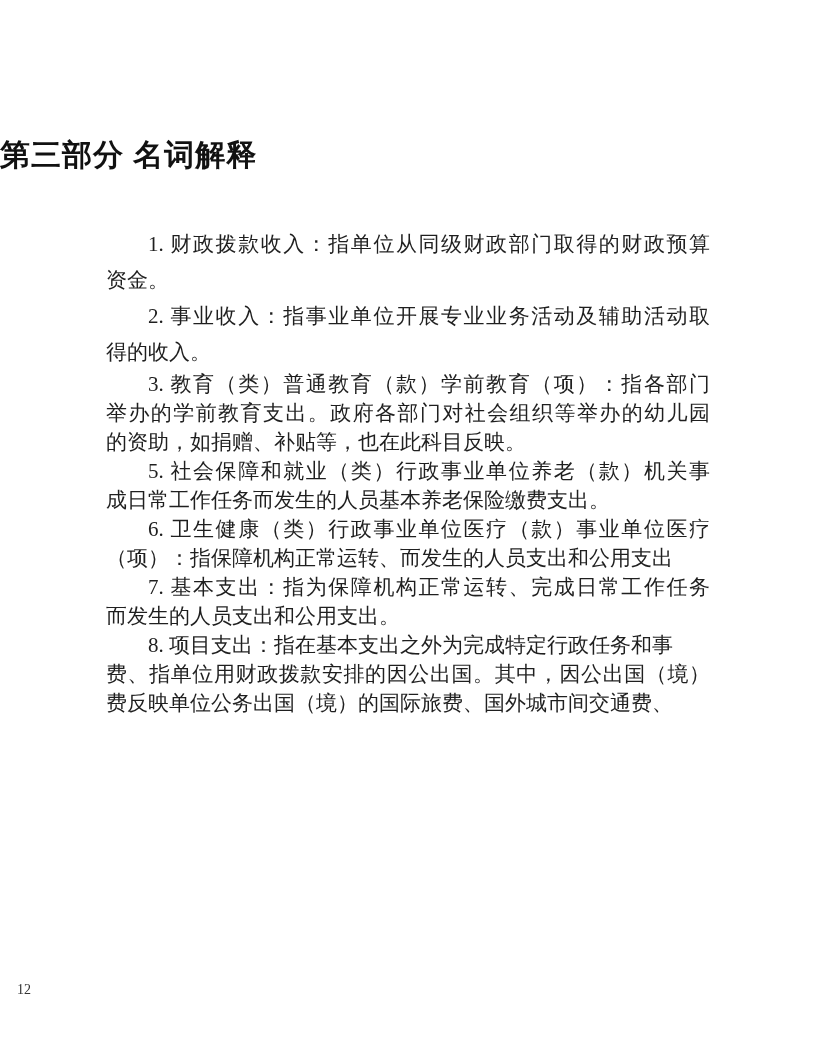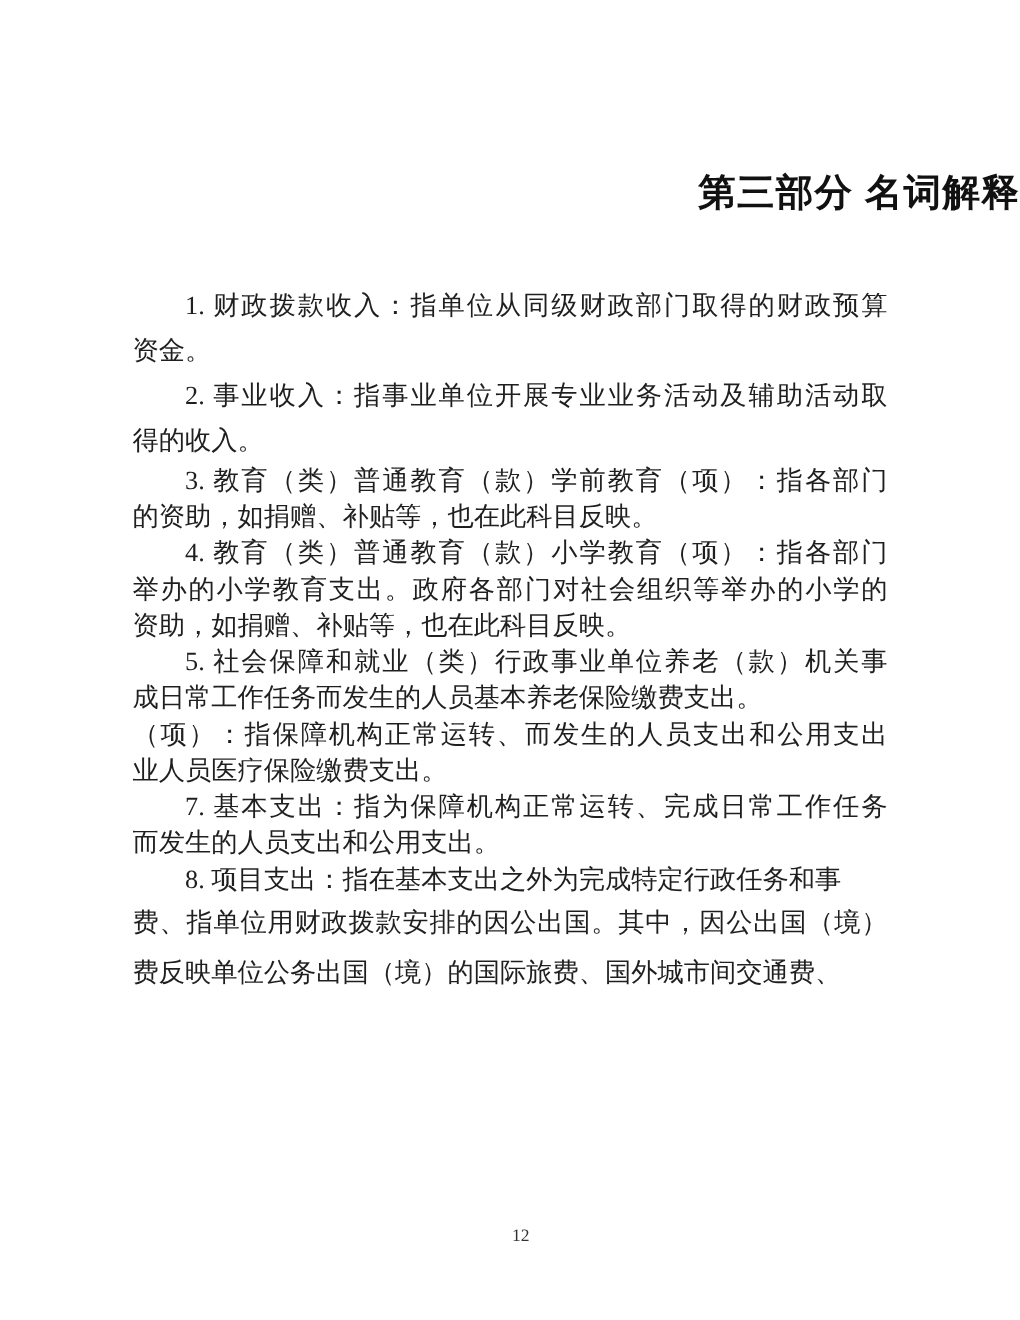--- a/index.html
+++ b/index.html
@@ -11,21 +11,21 @@
     position: relative;
     width: 816px;
     height: 1056px;
     background: #ffffff;
     overflow: hidden;
     font-family: "Liberation Serif", serif;
     color: #1f1f1f;
   }
   .doc-title {
     padding-top: 134px;
-    text-align: right;
+    text-align: left;
     font-family: "Liberation Sans", sans-serif;
     font-weight: bold;
     font-size: 30px;
     line-height: 42px;
     color: #111111;
     letter-spacing: 1px;
   }
   .content {
     margin: 50px 106px 0 106px;
   }
@@ -51,21 +51,21 @@
     text-align-last: left;
   }
   .para .line.first {
     text-indent: 2em;
   }
   .page-number {
     position: absolute;
     left: 0;
     right: 0;
     top: 982px;
-    text-align: center;
+    text-align: left;
     font-size: 14px;
     color: #333333;
     font-family: "Liberation Serif", serif;
     margin-left: 17px;
   }
 </style>
 </head>
 <body>
 
 <div class="page">
@@ -75,34 +75,30 @@
       <div class="para">
         <div class="line first">1. 财政拨款收入：指单位从同级财政部门取得的财政预算</div>
         <div class="line">资金。</div>
       </div>
       <div class="para">
         <div class="line first">2. 事业收入：指事业单位开展专业业务活动及辅助活动取</div>
         <div class="line">得的收入。</div>
       </div>
       <div class="para">
         <div class="line first">3. 教育（类）普通教育（款）学前教育（项）：指各部门</div>
+        <div class="line">举办的学前教育支出。政府各部门对社会组织等举办的幼儿园</div>
         <div class="line">的资助，如捐赠、补贴等，也在此科目反映。</div>
-      </div>
-      <div class="para">
-        <div class="line first">4. 教育（类）普通教育（款）小学教育（项）：指各部门</div>
-        <div class="line">举办的小学教育支出。政府各部门对社会组织等举办的小学的</div>
-        <div class="line">资助，如捐赠、补贴等，也在此科目反映。</div>
       </div>
       <div class="para">
         <div class="line first">5. 社会保障和就业（类）行政事业单位养老（款）机关事</div>
         <div class="line">成日常工作任务而发生的人员基本养老保险缴费支出。</div>
       </div>
       <div class="para">
+        <div class="line first">6. 卫生健康（类）行政事业单位医疗（款）事业单位医疗</div>
         <div class="line">（项）：指保障机构正常运转、而发生的人员支出和公用支出</div>
-        <div class="line">业人员医疗保险缴费支出。</div>
       </div>
       <div class="para">
         <div class="line first">7. 基本支出：指为保障机构正常运转、完成日常工作任务</div>
         <div class="line">而发生的人员支出和公用支出。</div>
       </div>
       <div class="para">
         <div class="line first">8. 项目支出：指在基本支出之外为完成特定行政任务和事</div>
       </div>
       <div class="para">
         <div class="line">费、指单位用财政拨款安排的因公出国。其中，因公出国（境）</div>

